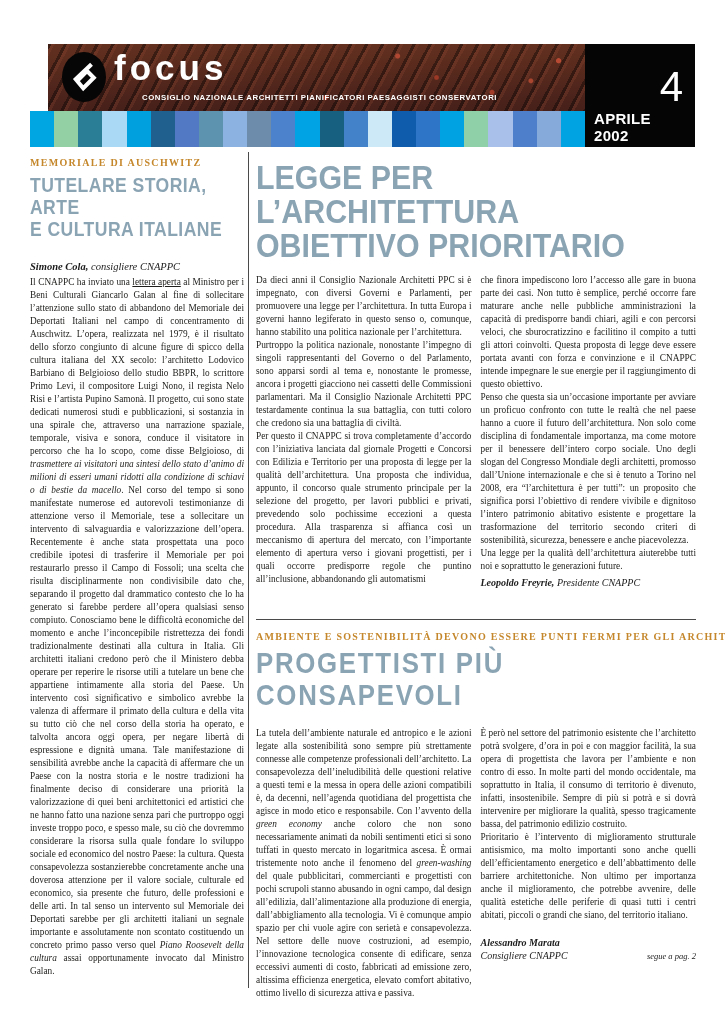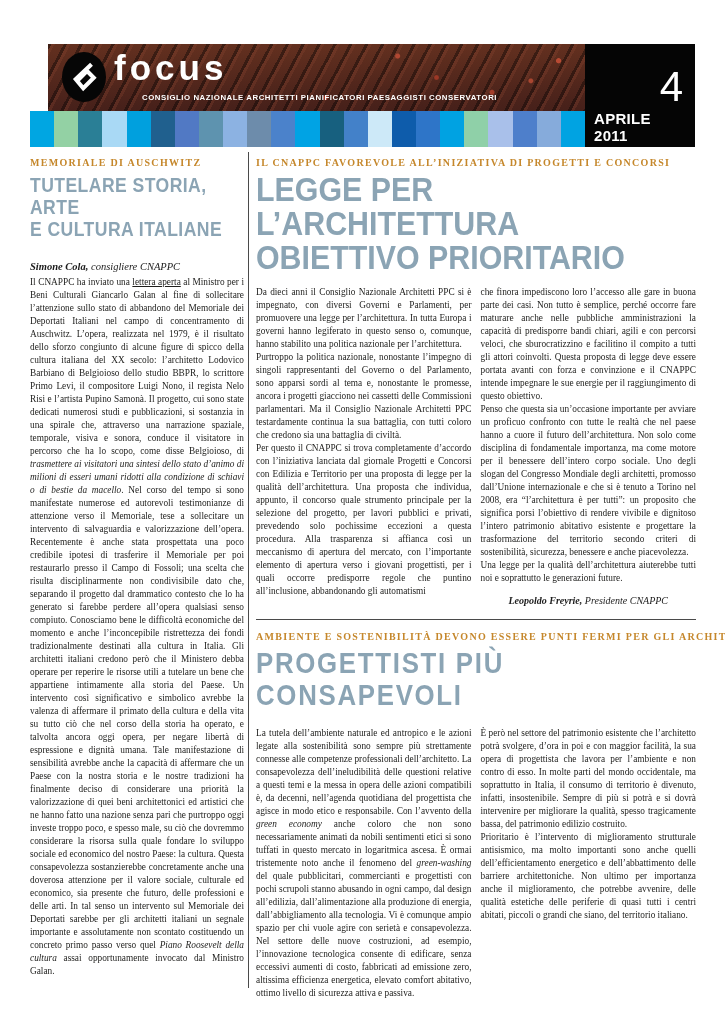--- a/index.html
+++ b/index.html
@@ -90,21 +90,21 @@
   .body-text p {
     margin:0; font-size:9.3px; line-height:13px;
     text-align:justify; color:#1d1d1b;
   }
   .article-left .body-text { margin-top:4px; }
 
   .cols { display:flex; gap:9px; margin-top:11px; }
   .cols .col { flex:1 1 0; min-width:0; }
 
   .sig-main {
-    text-align:center; font-size:10px; line-height:13px; margin-top:9px;
+    text-align:left; font-size:10px; line-height:13px; margin-top:3px;
   }
   .sig-block { margin-top:14px; font-size:10px; line-height:13px; }
   .sig-row { display:flex; justify-content:space-between; align-items:baseline; }
   .continuation { font-size:8.5px; font-style:italic; }
 </style>
 </head>
 <body>
 
 <div class="banner">
   <div class="logo-mark">
@@ -139,39 +139,38 @@
     <div class="strip-block" style="background: rgb(169, 192, 234);"></div>
     <div class="strip-block" style="background: rgb(78, 127, 203);"></div>
     <div class="strip-block" style="background: rgb(134, 171, 219);"></div>
     <div class="strip-block" style="background: rgb(0, 163, 226);"></div>
   </div>
 
 <div class="issue-box">
   <div class="issue-number">4</div>
   <div class="issue-date">
     <div>APRILE</div>
-    <div>2011</div>
+    <div>2002</div>
   </div>
 </div>
 
 <div class="v-divider"></div>
 <div class="h-divider"></div>
 
 <div class="article-left">
   <div class="eyebrow">MEMORIALE DI AUSCHWITZ</div>
   <div class="headline small">TUTELARE STORIA, ARTE
 E CULTURA ITALIANE</div>
   <div class="byline"><span class="it bd">Simone Cola,</span><span class="it"> consigliere CNAPPC</span></div>
   <div class="body-text">
       <p><span>Il CNAPPC ha inviato una </span><span class="un">lettera aperta</span><span> al Ministro per i Beni Culturali Giancarlo Galan al fine di sollecitare l’attenzione sullo stato di abbandono del Memoriale dei Deportati Italiani nel campo di concentramento di Auschwitz. L’opera, realizzata nel 1979, è il risultato dello sforzo congiunto di alcune figure di spicco della cultura italiana del XX secolo: l’architetto Lodovico Barbiano di Belgioioso dello studio BBPR, lo scrittore Primo Levi, il compositore Luigi Nono, il regista Nelo Risi e l’artista Pupino Samonà. Il progetto, cui sono state dedicati numerosi studi e pubblicazioni, si sostanzia in una spirale che, attraverso una narrazione spaziale, temporale, visiva e sonora, conduce il visitatore in percorso che ha lo scopo, come disse Belgioioso, di </span><span class="it">trasmettere ai visitatori una sintesi dello stato d’animo di milioni di esseri umani ridotti alla condizione di schiavi o di bestie da macello</span><span>. Nel corso del tempo si sono manifestate numerose ed autorevoli testimonianze di attenzione verso il Memoriale, tese a sollecitare un intervento di salvaguardia e valorizzazione dell’opera. Recentemente è anche stata prospettata una poco credibile ipotesi di trasferire il Memoriale per poi restaurarlo presso il Campo di Fossoli; una scelta che risulta disciplinarmente non condivisibile dato che, separando il progetto dal drammatico contesto che lo ha generato si farebbe perdere all’opera qualsiasi senso compiuto. Conosciamo bene le difficoltà economiche del momento e anche l’inconcepibile ristrettezza dei fondi tradizionalmente destinati alla cultura in Italia. Gli architetti italiani credono però che il Ministero debba operare per reperire le risorse utili a tutelare un bene che appartiene intimamente alla storia del Paese. Un intervento così significativo e simbolico avrebbe la valenza di affermare il primato della cultura e della vita su tutto ciò che nel corso della storia ha operato, e talvolta ancora oggi opera, per negare libertà di espressione e dignità umana. Tale manifestazione di sensibilità avrebbe anche la capacità di affermare che un Paese con la nostra storia e le nostre tradizioni ha finalmente deciso di considerare una priorità la valorizzazione di quei beni architettonici ed artistici che ne hanno fatto una nazione senza pari che purtroppo oggi investe troppo poco, e spesso male, su ciò che dovremmo considerare la risorsa sulla quale fondare lo sviluppo sociale ed economico del nostro Paese: la cultura. Questa consapevolezza sostanzierebbe concretamente anche una doverosa attenzione per il valore sociale, culturale ed economico, sia presente che futuro, delle professioni e delle arti. In tal senso un intervento sul Memoriale dei Deportati sarebbe per gli architetti italiani un segnale importante e assolutamente non scontato costituendo un concreto primo passo verso quel </span><span class="it">Piano Roosevelt della cultura</span><span> assai opportunamente invocato dal Ministro Galan.</span></p>
     </div>
 </div>
 
 <div class="article-main">
-  <div class="eyebrow">IL CNAPPC FAVOREVOLE ALL’INIZIATIVA DI PROGETTI E CONCORSI</div>
   <div class="headline large">LEGGE PER L’ARCHITETTURA
 OBIETTIVO PRIORITARIO</div>
   <div class="cols">
     <div class="col body-text">
         <p><span>Da dieci anni il Consiglio Nazionale Architetti PPC si è impegnato, con diversi Governi e Parlamenti, per promuovere una legge per l’architettura. In tutta Europa i governi hanno legiferato in questo senso o, comunque, hanno stabilito una politica nazionale per l’architettura.</span></p>
         <p><span>Purtroppo la politica nazionale, nonostante l’impegno di singoli rappresentanti del Governo o del Parlamento, sono apparsi sordi al tema e, nonostante le promesse, ancora i progetti giacciono nei cassetti delle Commissioni parlamentari. Ma il Consiglio Nazionale Architetti PPC testardamente continua la sua battaglia, con tutti coloro che credono sia una battaglia di civiltà.</span></p>
         <p><span>Per questo il CNAPPC si trova completamente d’accordo con l’iniziativa lanciata dal giornale Progetti e Concorsi con Edilizia e Territorio per una proposta di legge per la qualità dell’architettura. Una proposta che individua, appunto, il concorso quale strumento principale per la selezione del progetto, per lavori pubblici e privati, prevedendo solo pochissime eccezioni a questa procedura. Alla trasparenza si affianca così un meccanismo di apertura del mercato, con l’importante elemento di apertura verso i giovani progettisti, per i quali occorre predisporre regole che puntino all’inclusione, abbandonando gli automatismi</span></p>
       </div>
     <div class="col">
       <div class="body-text">
@@ -189,15 +188,22 @@
   <div class="headline medium">PROGETTISTI PIÙ CONSAPEVOLI</div>
   <div class="cols" style="margin-top:16px;">
     <div class="col body-text">
         <p><span>La tutela dell’ambiente naturale ed antropico e le azioni legate alla sostenibilità sono sempre più strettamente connesse alle competenze professionali dell’architetto. La consapevolezza dell’ineludibilità delle questioni relative a questi temi e la messa in opera delle azioni compatibili è, da decenni, nell’agenda quotidiana del progettista che agisce in modo etico e responsabile.  Con l’avvento della </span><span class="it">green economy</span><span> anche coloro che non sono necessariamente animati da nobili sentimenti etici si sono tuffati in questo mercato in logaritmica ascesa. È ormai tristemente noto anche il fenomeno del </span><span class="it">green-washing</span><span> del quale pubblicitari, commercianti e progettisti con pochi scrupoli stanno abusando in ogni campo, dal design all’edilizia, dall’alimentazione alla produzione di energia, dall’abbigliamento alla tecnologia. Vi è comunque ampio spazio per chi vuole agire con serietà e consapevolezza. Nel settore delle nuove costruzioni, ad esempio, l’innovazione tecnologica consente di edificare, senza eccessivi aumenti di costo, fabbricati ad emissione zero, altissima efficienza energetica, elevato comfort abitativo, ottimo livello di sicurezza attiva e passiva.</span></p>
       </div>
     <div class="col">
       <div class="body-text">
           <p><span>È però nel settore del patrimonio esistente che l’architetto potrà svolgere, d’ora in poi e con maggior facilità, la sua opera di progettista che lavora per l’ambiente e non contro di esso. In molte parti del mondo occidentale, ma soprattutto in Italia, il consumo di territorio è divenuto, infatti, insostenibile. Sempre di più si potrà e si dovrà intervenire per migliorare la qualità, spesso tragicamente bassa, del patrimonio edilizio costruito.</span></p>
           <p><span>Prioritario è l’intervento di miglioramento strutturale antisismico, ma molto importanti sono anche quelli dell’efficientamento energetico e dell’abbattimento delle barriere architettoniche. Non ultimo per importanza anche il miglioramento, che potrebbe avvenire, delle qualità estetiche delle periferie di quasi tutti i centri abitati, piccoli o grandi che siano, del territorio italiano.</span></p>
         </div>
+      <div class="sig-block">
+        <div class="it bd">Alessandro Marata</div>
+        <div class="sig-row">
+          <span class="it">Consigliere CNAPPC</span>
+          <span class="continuation">segue a pag. 2</span>
+        </div>
+      </div>
     </div>
   </div>
 </div>
 
 </body></html>

